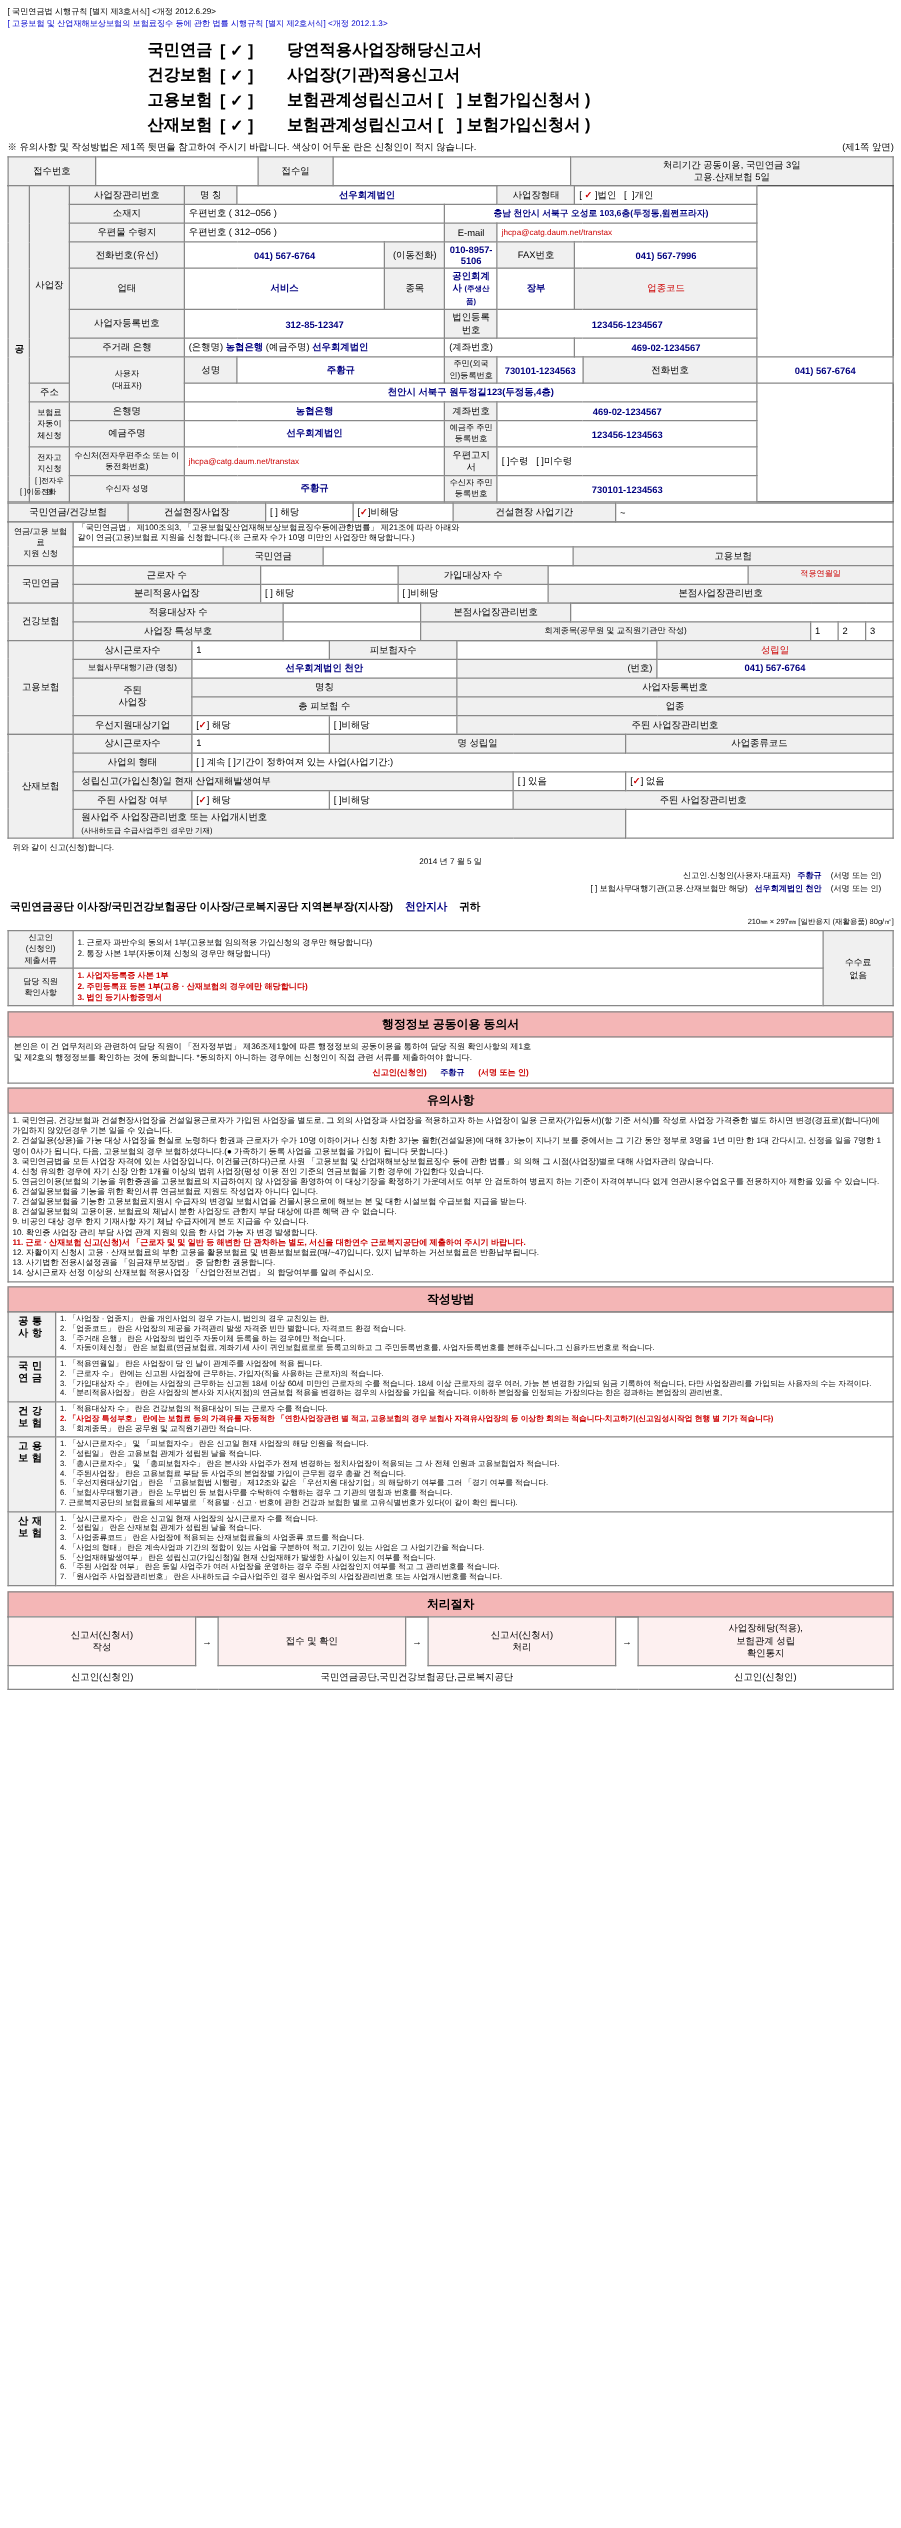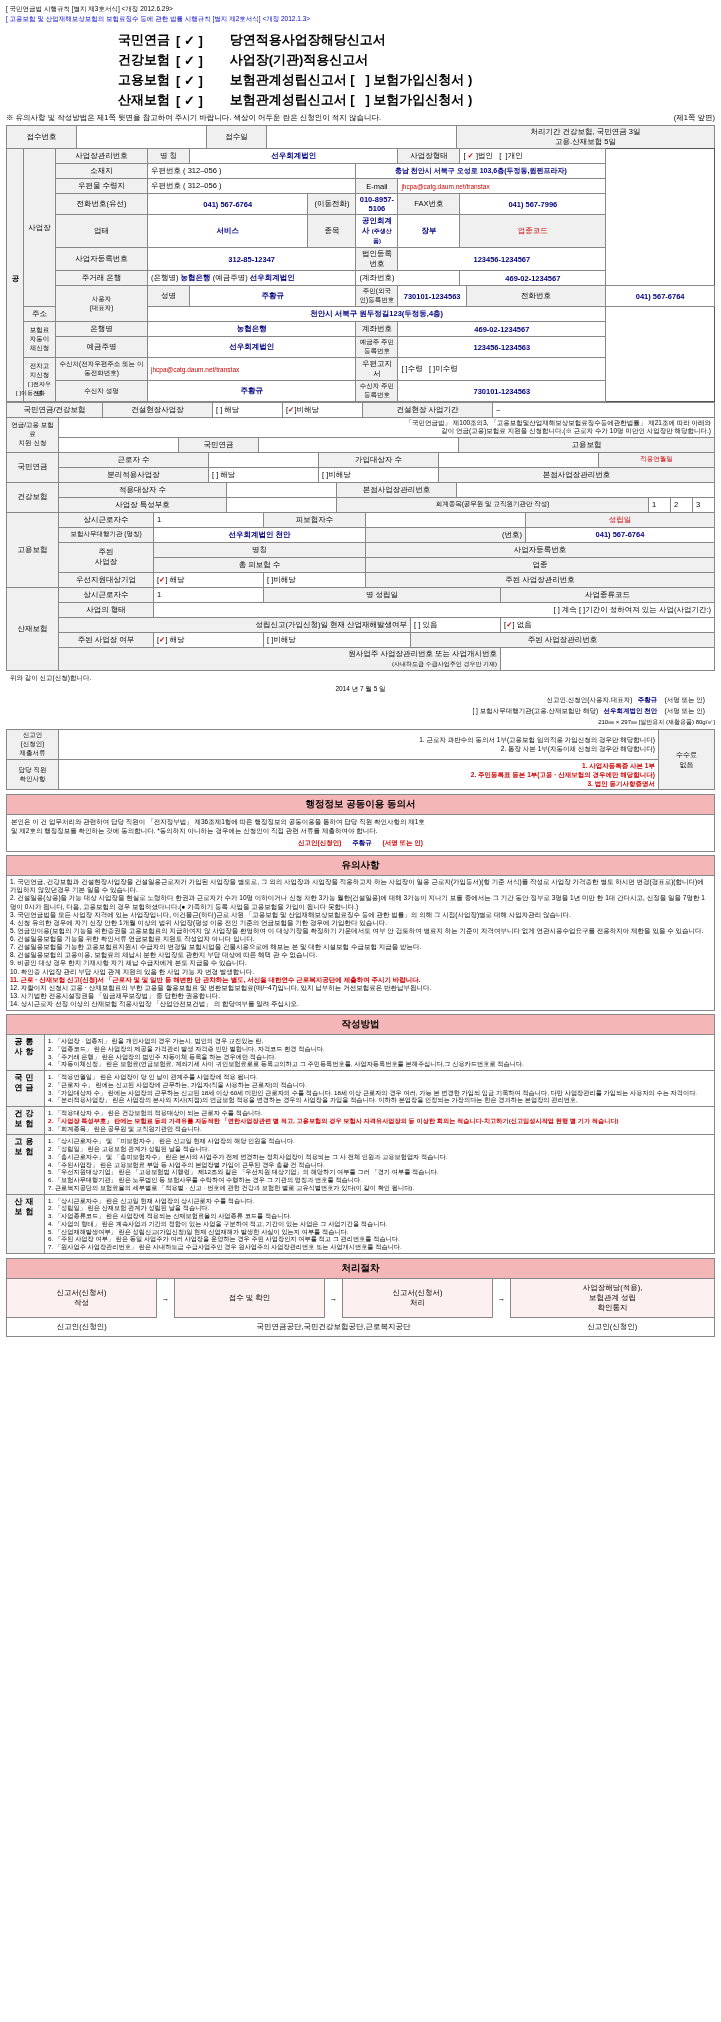--- a/index.html
+++ b/index.html
@@ -41,21 +41,21 @@
   .footnote { font-size: 6px; text-align: right; }
 
   .proc { width: 100%; border: 1px solid #888; }
   .proc td { font-size: 7.5px; text-align: center; padding: 4px 2px; }
   .proc .cell { border: 1px solid #888; background: #fdf0f0; }
   .arrow { width: 18px; font-size: 10px; }
 
   .sm { font-size: 6.5px; }
   .xs { font-size: 6px; }
   .bold { font-weight: normal; }
-  .left { text-align: right; }
+  .left { text-align: left; }
   .hand { color: #000080; font-weight: bold; }
   .check-red { color: #cc0000; font-weight: bold; }
   .inst td { font-size: 6.2px; line-height: 1.25; padding: 2px 3px; vertical-align: top; }
   .inst .side { background: #f0f0f0; font-size: 8px; font-weight: bold; }
   .instbox { border: 1px solid #888; }
 </style>
 </head>
 <body>
 
 <div class="page">
@@ -98,21 +98,21 @@
   </div>
 
   <table class="grid">
     <tbody>
         <tr>
       <td class="lbl" style="width:70px">접수번호</td>
       <td style="width:130px"></td>
       <td class="lbl" style="width:60px">접수일</td>
       <td style="width:190px"></td>
       <td class="lbl" style="text-align:center">
-        <div>처리기간 건강보험, 국민연금 3일</div>
+        <div>처리기간 공동이용, 국민연금 3일</div>
         <div>고용.산재보험 5일</div>
       </td>
     </tr>
   </tbody>
     </table>
 
   <table class="grid" style="margin-top:-1px">
     <tbody>
         <tr>
       <td rowspan="18" class="side" style="width:16px">공</td>
@@ -368,20 +368,25 @@
     <span>신고인.신청인(사용자.대표자)</span>
     &nbsp;&nbsp;<span class="hand">주황규</span>
     &nbsp;&nbsp;&nbsp;<span>(서명 또는 인)</span>
   </div>
   <div class="sm" style="text-align:right;padding-right:10px;margin:2px 0">
     <span>[   ] 보험사무대행기관(고용.산재보험만 해당)</span>
     &nbsp;&nbsp;<span class="hand">선우회계법인 천안</span>
     &nbsp;&nbsp;&nbsp;<span>(서명 또는 인)</span>
   </div>
 
+  <div style="font-size:8.5px;font-weight:bold;margin:4px 0 1px 2px">
+    <span>국민연금공단 이사장/국민건강보험공단 이사장/근로복지공단 지역본부장(지사장)</span>
+    &nbsp;&nbsp;&nbsp;<span class="navy">천안지사</span>
+    &nbsp;&nbsp;&nbsp;<span>귀하</span>
+  </div>
   <div class="footnote">210㎜ × 297㎜ [일반용지 (재활용품) 80g/㎡]</div>
 
   <table class="grid" style="margin-top:2px">
     <tbody>
         <tr>
       <td class="lbl" style="width:52px;font-size:6.5px">신고인<br>(신청인)<br>제출서류</td>
       <td class="left" style="font-size:6.5px;line-height:1.4">
         <div>1. 근로자 과반수의 동의서 1부(고용보험 임의적용 가입신청의 경우만 해당합니다)</div>
         <div>2. 통장 사본 1부(자동이체 신청의 경우만 해당합니다)</div>
       </td>

